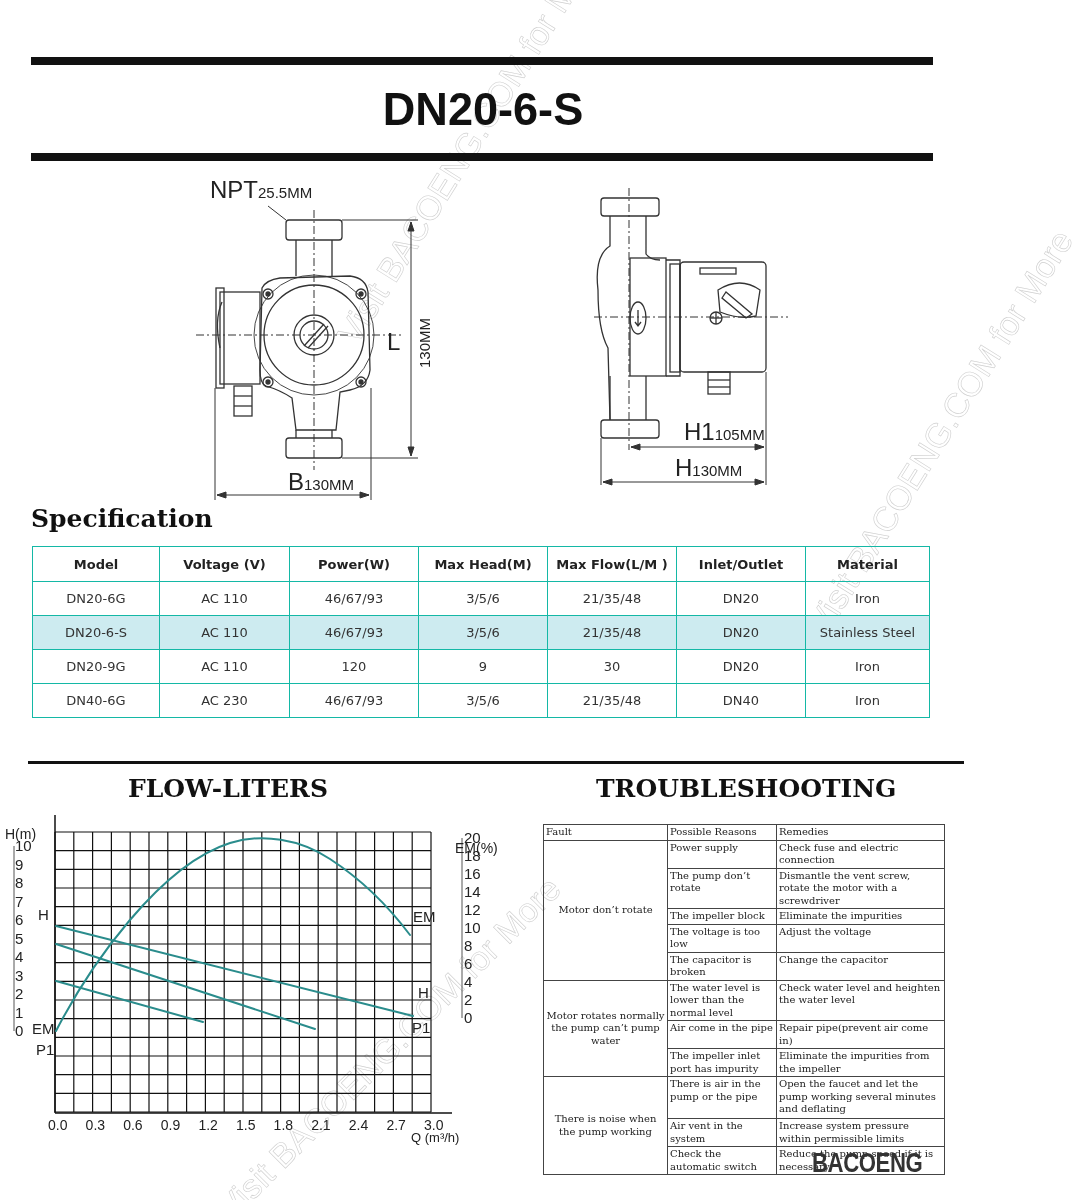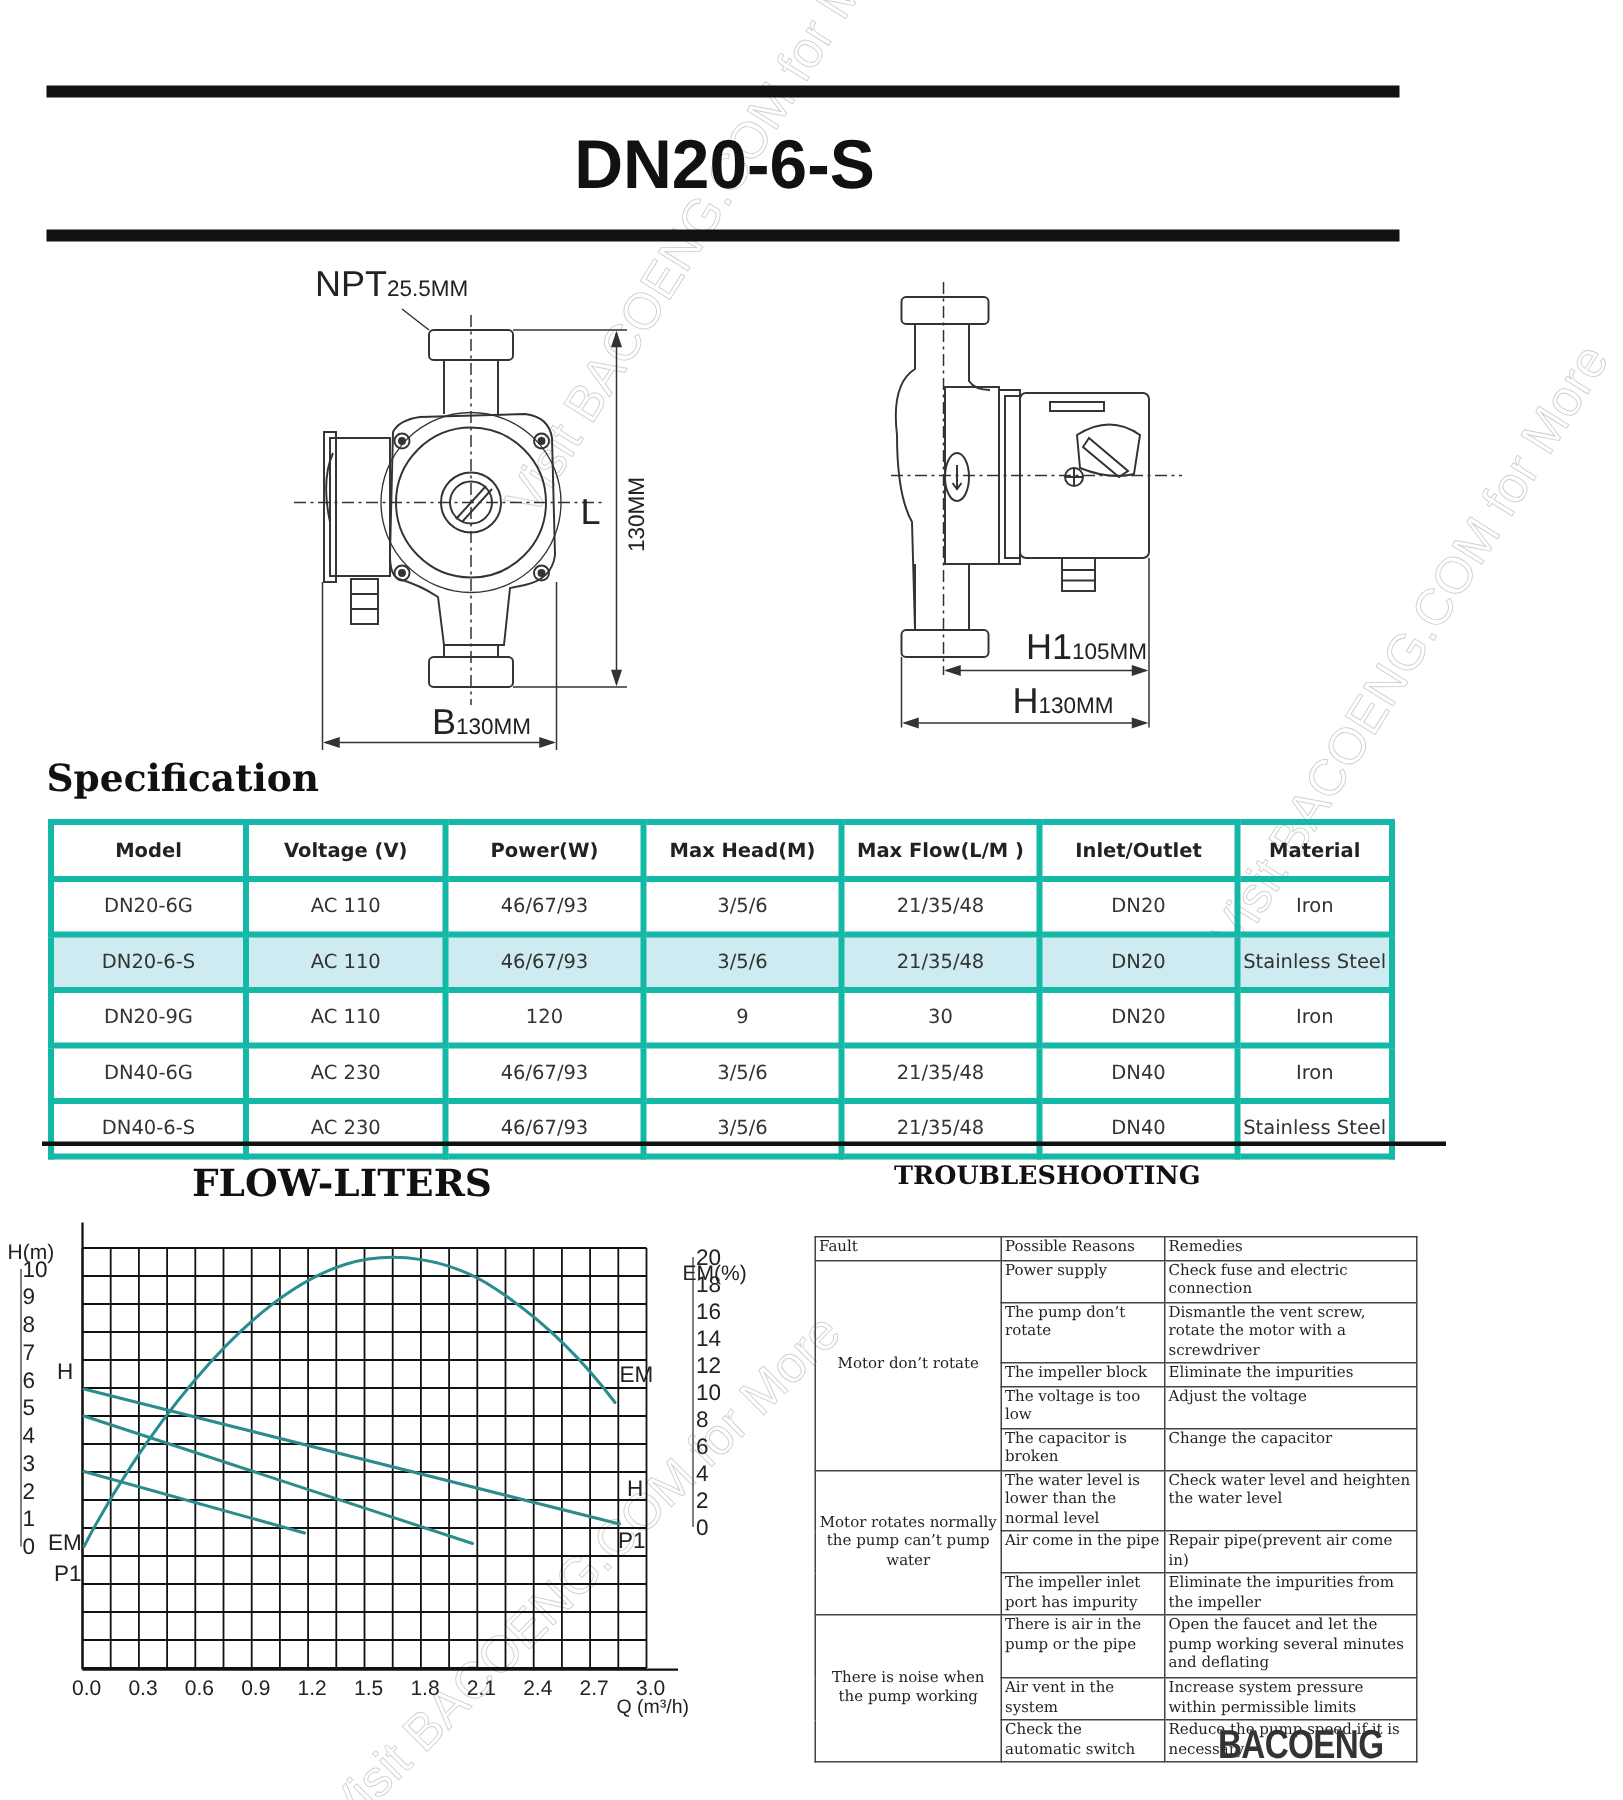--- a/index.html
+++ b/index.html
@@ -6,21 +6,21 @@
   body { width:1082px; height:1200px; position:relative; overflow:hidden; font-family:"Liberation Sans", sans-serif; color:#111; }
   .abs { position:absolute; }
   .rule { position:absolute; background:#111; }
   .title { position:absolute; left:0; width:966px; top:82px; text-align:center; font-family:"Liberation Sans", sans-serif; font-weight:bold; font-size:46px; letter-spacing:0px; color:#111; transform:scaleX(0.98); }
   .dim-label { position:absolute; font-family:"Liberation Sans", sans-serif; color:#222; white-space:nowrap; }
   .dim-label .big { font-size:24px; }
   .dim-label .small { font-size:15px; }
   .section-h { position:absolute; font-family:"DejaVu Serif", serif; font-weight:bold; color:#111; }
   
   table.spec { position:absolute; left:32px; top:546px; width:898px; border-collapse:collapse; font-family:"DejaVu Sans", sans-serif; font-size:13px; color:#333; }
-  table.spec th, table.spec td { border:4px solid #14b8a6; text-align:center; height:33px; padding:0; }
+  table.spec th, table.spec td { border:1px solid #14b8a6; text-align:center; height:33px; padding:0; }
   table.spec th { font-weight:bold; color:#222; height:34px; }
   table.spec tr.hl td { background:#cdebf0; }
   
   table.trouble { position:absolute; left:543px; top:824px; width:402px; border-collapse:collapse; font-family:"DejaVu Serif", serif; font-size:10px; color:#222; line-height:12.5px; }
   table.trouble td { border:1px solid #444; padding:1px 2px; vertical-align:top; }
   table.trouble td.fault { text-align:center; vertical-align:middle;margin-top:21px; }
   .brand { position:absolute; left:812px; top:1148px; font-family:"Liberation Sans", sans-serif; font-weight:bold; font-size:27px; color:#333; letter-spacing:-0.5px; transform:scaleX(0.82); transform-origin:left top; }
   .axis-txt { font-family:"Liberation Sans", sans-serif; fill:#222; }
   .wm { position:absolute; font-family:"Liberation Sans", sans-serif; color:transparent; -webkit-text-stroke:0.6px #cfcfcf; font-size:34px; white-space:nowrap; pointer-events:none; }
 </style>
@@ -186,29 +186,20 @@
       <td>Iron</td>
     </tr>
     <tr>
       <td>DN40-6G</td>
       <td>AC 230</td>
       <td>46/67/93</td>
       <td>3/5/6</td>
       <td>21/35/48</td>
       <td>DN40</td>
       <td>Iron</td>
-    </tr>
-    <tr>
-      <td>DN40-6-S</td>
-      <td>AC 230</td>
-      <td>46/67/93</td>
-      <td>3/5/6</td>
-      <td>21/35/48</td>
-      <td>DN40</td>
-      <td>Stainless Steel</td>
     </tr>
   </tbody>
 </table>
 
 <div class="rule" style="left:28px; top:761px; width:936px; height:3px;"></div>
 
 <div class="section-h" style="left:128px; top:774px; font-size:25px;">FLOW-LITERS</div>
 
 <svg class="abs" style="left:0px; top:805px;" width="520" height="345" viewBox="0 0 520 345">
 
@@ -315,21 +306,21 @@
 <div class="abs" style="left:5px; top:826px; font-size:14px; color:#222;">H(m)</div>
 <div class="abs" style="left:455px; top:840px; font-size:14px; color:#222;text-align:center;">EM(%)</div>
 <div class="abs" style="left:411px; top:1130px; font-size:13px; color:#222;">Q (m³/h)</div>
 <div class="abs" style="left:38px; top:906px; font-size:15px; color:#222;">H</div>
 <div class="abs" style="left:32px; top:1020px; font-size:15px; color:#222;">EM</div>
 <div class="abs" style="left:36px; top:1041px; font-size:15px; color:#222;">P1</div>
 <div class="abs" style="left:413px; top:908px; font-size:15px; color:#222;">EM</div>
 <div class="abs" style="left:418px; top:984px; font-size:15px; color:#222;">H</div>
 <div class="abs" style="left:412px; top:1019px; font-size:15px; color:#222;">P1</div>
 
-<div class="section-h" style="left:596px; top:774px; font-size:17px;">TROUBLESHOOTING</div>
+<div class="section-h" style="left:596px; top:774px; font-size:25px;">TROUBLESHOOTING</div>
 
 <table class="trouble">
   <tbody>
       <tr>
     <td style="width:119px;">Fault</td>
     <td style="width:104px;">Possible Reasons</td>
     <td>Remedies</td>
   </tr>
   <tr>
     <td class="fault" rowspan="5">Motor don’t rotate</td>

